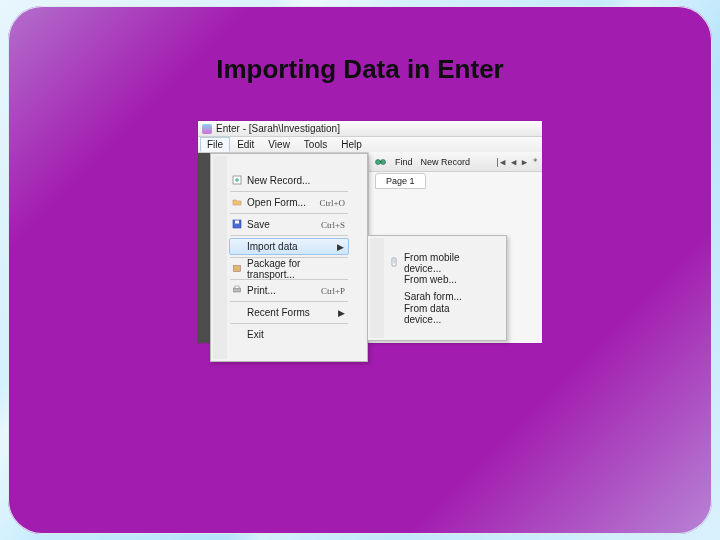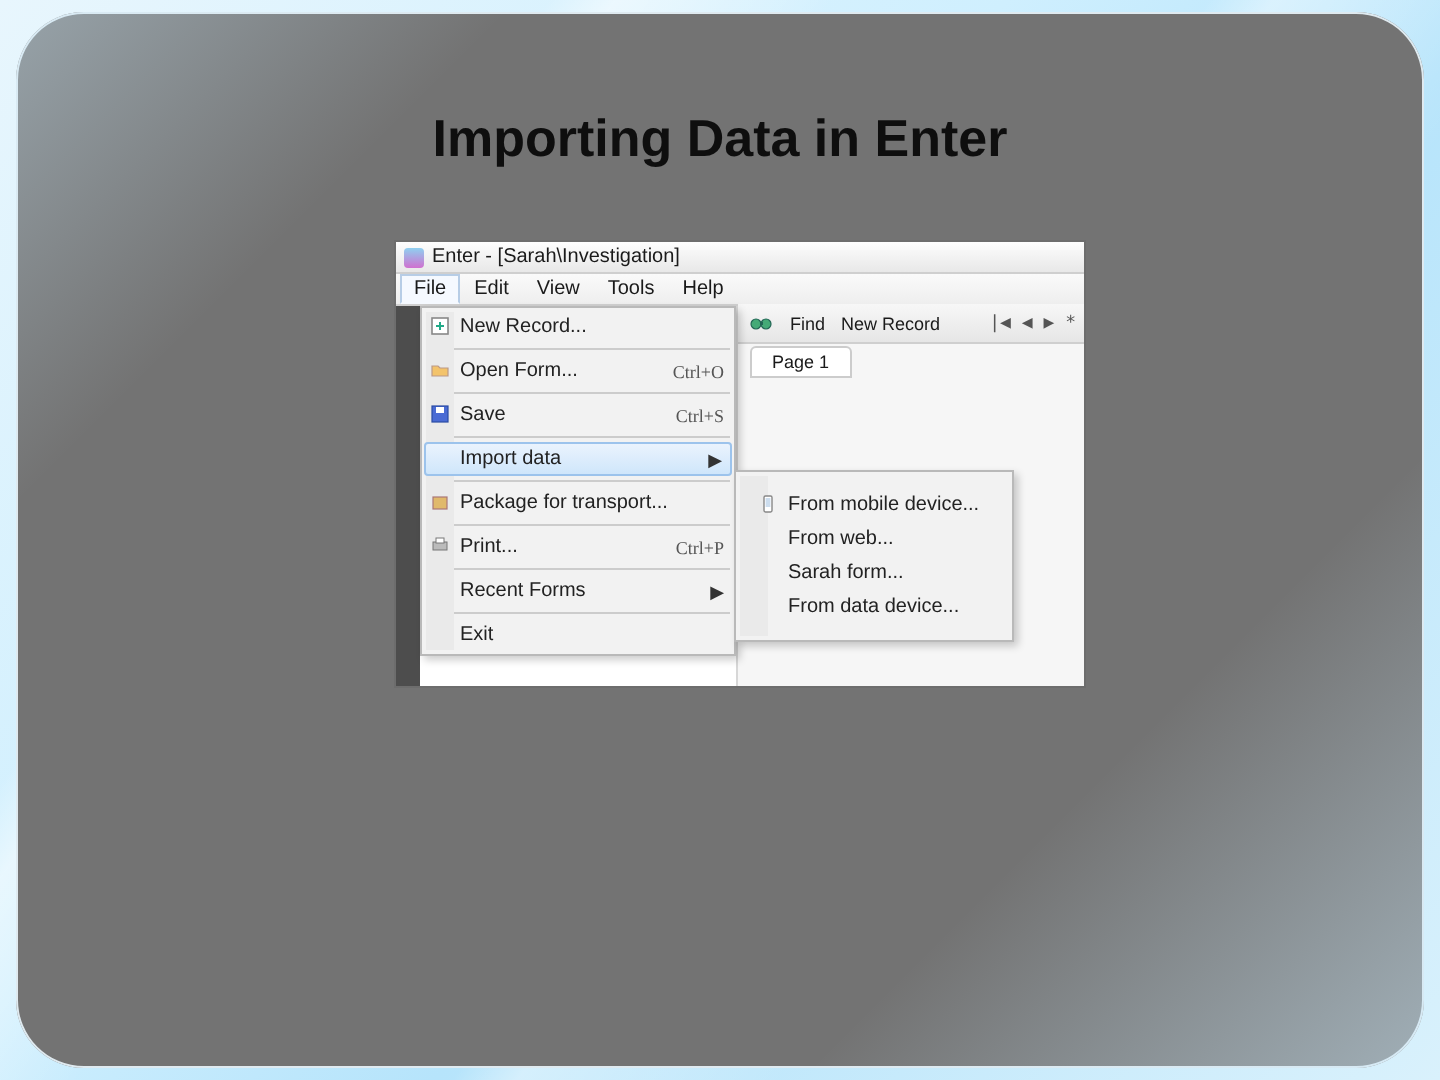--- a/index.html
+++ b/index.html
@@ -15,21 +15,21 @@
     position: absolute; inset: 0;
     background:
       linear-gradient(125deg, transparent 0%, transparent 25%, rgba(255,255,255,0.5) 28%, transparent 38%, transparent 100%),
       linear-gradient(125deg, transparent 0%, transparent 55%, rgba(255,255,255,0.4) 58%, transparent 70%, transparent 100%);
     pointer-events: none;
   }
   
   .card {
     position: absolute;
     top: 6px; bottom: 6px; left: 8px; right: 8px;
-    background: #737373;
+    background: #a21caf;
     border-radius: 34px;
     box-shadow: inset 0 0 0 1px #dfeaf0;
     overflow: hidden;
   }
   .card::after {
     content: "";
     position: absolute; inset: 0;
     background: linear-gradient(135deg, rgba(205,234,250,0.4) 0%, rgba(255,255,255,0) 20%, rgba(255,255,255,0) 75%, rgba(205,234,250,0.5) 100%);
     pointer-events: none;
   }
@@ -145,21 +145,21 @@
   }
   
   .dropdown {
     position: absolute;
     top: 0; left: 12px;
     width: 158px;
     background: #f2f2f2;
     border: 1px solid #b9b9b9;
     box-shadow: 2px 2px 4px rgba(0,0,0,0.2);
     z-index: 2;
-    padding: 1px;
+    padding: 18px;
   }
   .dropdown .mi {
     display: flex;
     align-items: center;
     height: 17px;
     padding: 0 4px 0 18px;
     position: relative;
     font-size: 10px;
     color: #222;
   }
@@ -199,21 +199,21 @@
   }
   
   .submenu {
     position: absolute;
     top: 82px; left: 169px;
     width: 140px;
     background: #f2f2f2;
     border: 1px solid #b9b9b9;
     box-shadow: 2px 2px 4px rgba(0,0,0,0.2);
     z-index: 4;
-    padding: 8px;
+    padding: 18px;
   }
   .submenu .iconstrip {
     position: absolute;
     top: 2px; bottom: 2px; left: 2px;
     width: 14px;
     background: #eaeaea;
   }
   .submenu .mi {
     display: flex;
     align-items: center;

